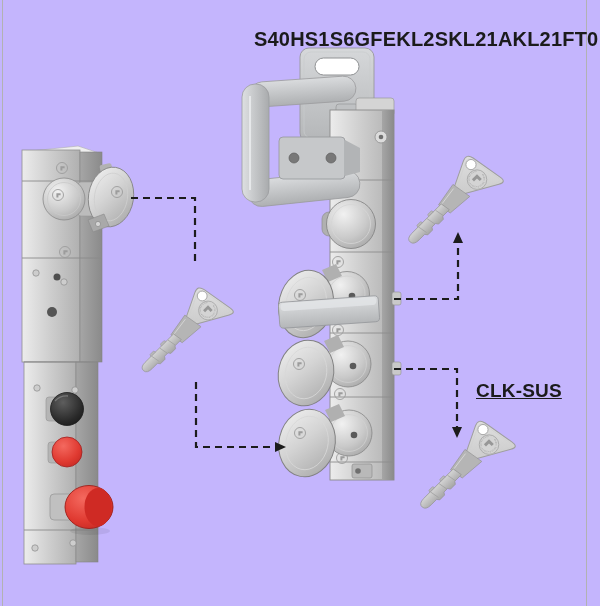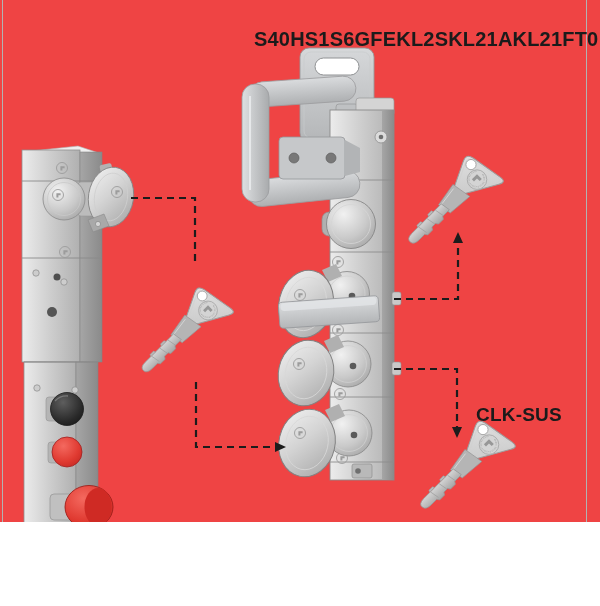--- a/index.html
+++ b/index.html
@@ -1,24 +1,24 @@
 <!DOCTYPE html>
 <html><head>
 <meta charset="utf-8">
 <style>
   html,body{margin:0;padding:0;background:#ffffff;}
-  .stage{position:relative;width:600px;height:522px;background:#ef4444;overflow:hidden;
+  .stage{position:relative;width:600px;height:606px;background:#c4b5fd;overflow:hidden;
          font-family:"Liberation Sans", sans-serif;}
   .frame{position:absolute;top:0;bottom:0;left:2px;right:13px;
          border-left:1.5px solid #b2b2b2;border-right:1.5px solid #b2b2b2;pointer-events:none;}
   .scene-svg{position:absolute;left:0;top:0;}
   .label{position:absolute;font-weight:bold;color:#1b1b1b;white-space:nowrap;letter-spacing:0.2px;}
   .label.top{left:254px;top:28px;font-size:20px;}
   .label.bottom{left:92px;top:542px;font-size:20px;}
-  .label.clk{left:476px;top:404px;font-size:19px;}
+  .label.clk{left:476px;top:380px;font-size:19px;text-decoration:underline;}
 </style>
 </head>
 <body>
 
 <div class="stage">
   <div class="frame"></div>
 
   <svg class="scene-svg" width="600" height="606" viewBox="0 0 600 606">
     <defs>
       <linearGradient id="gBodyL" x1="0" y1="0" x2="1" y2="0">

